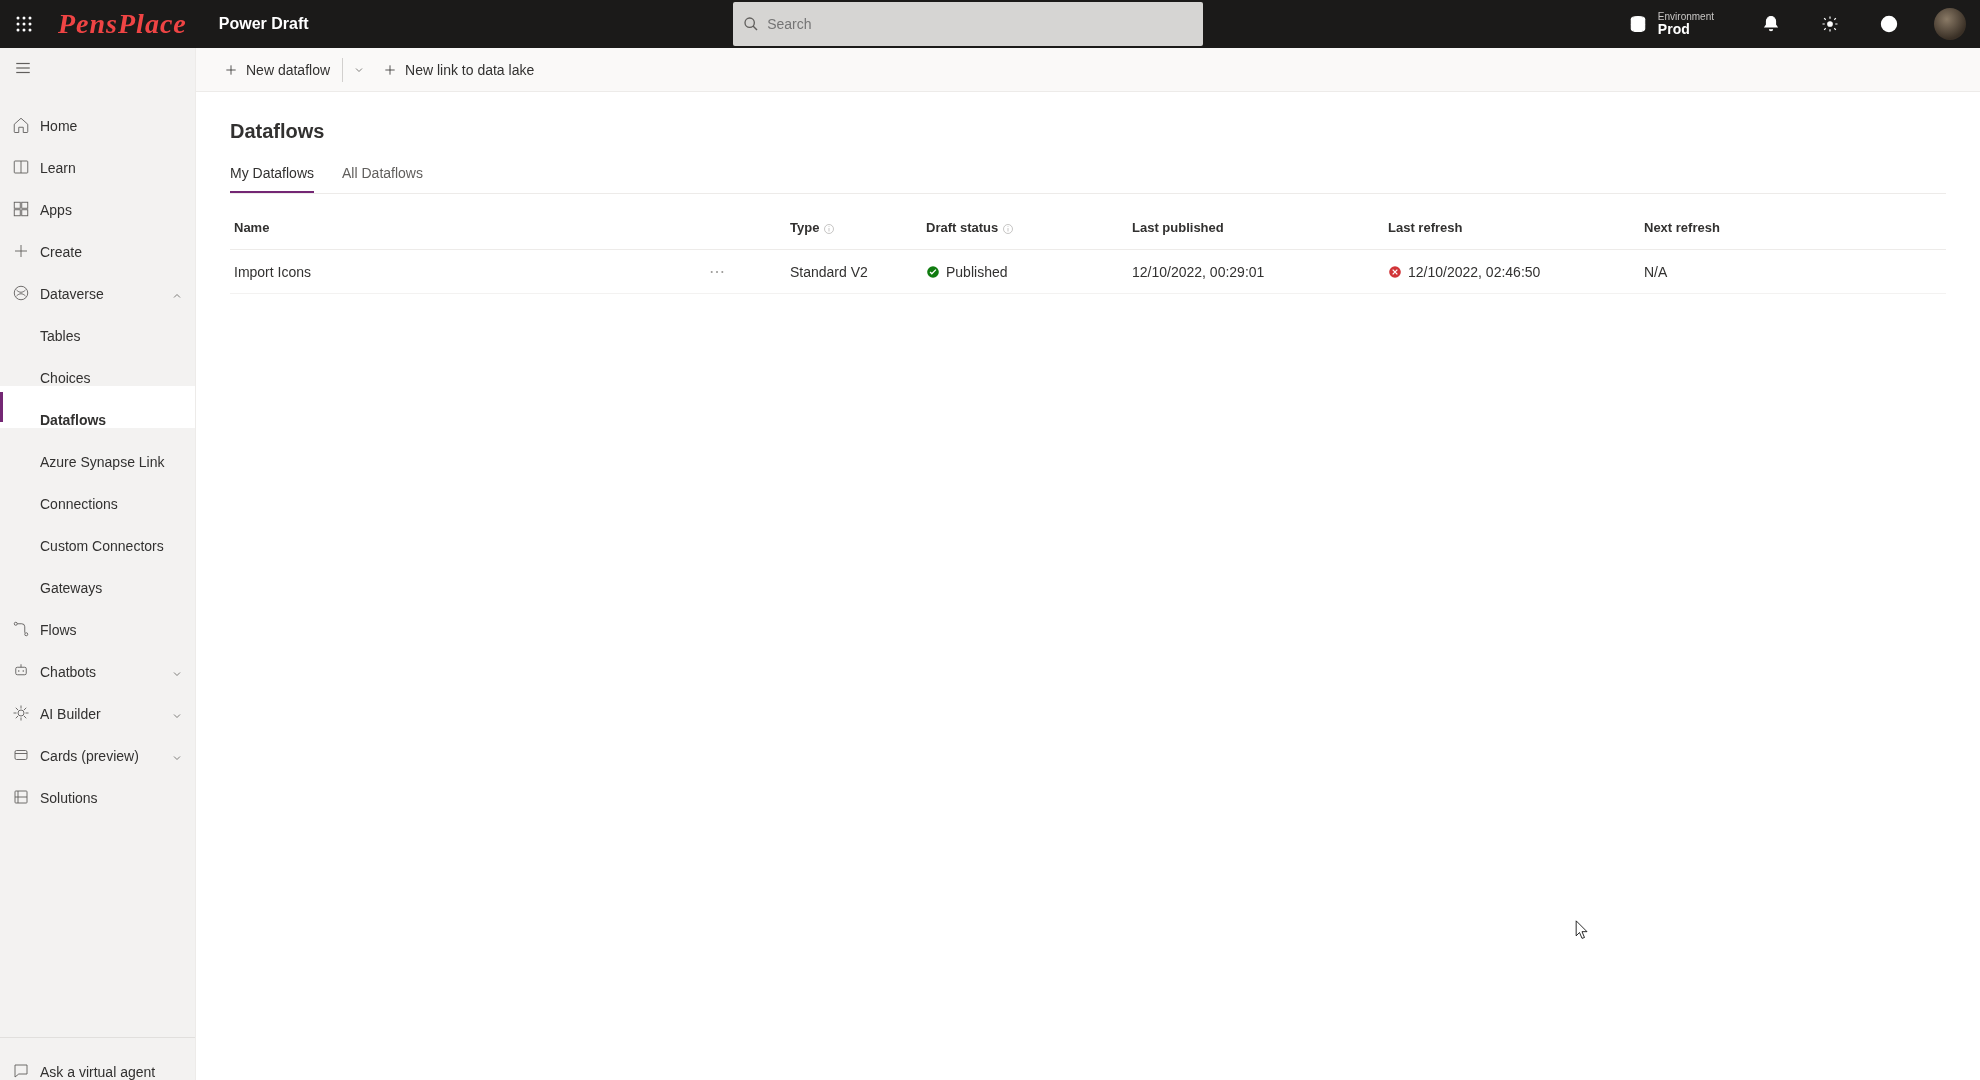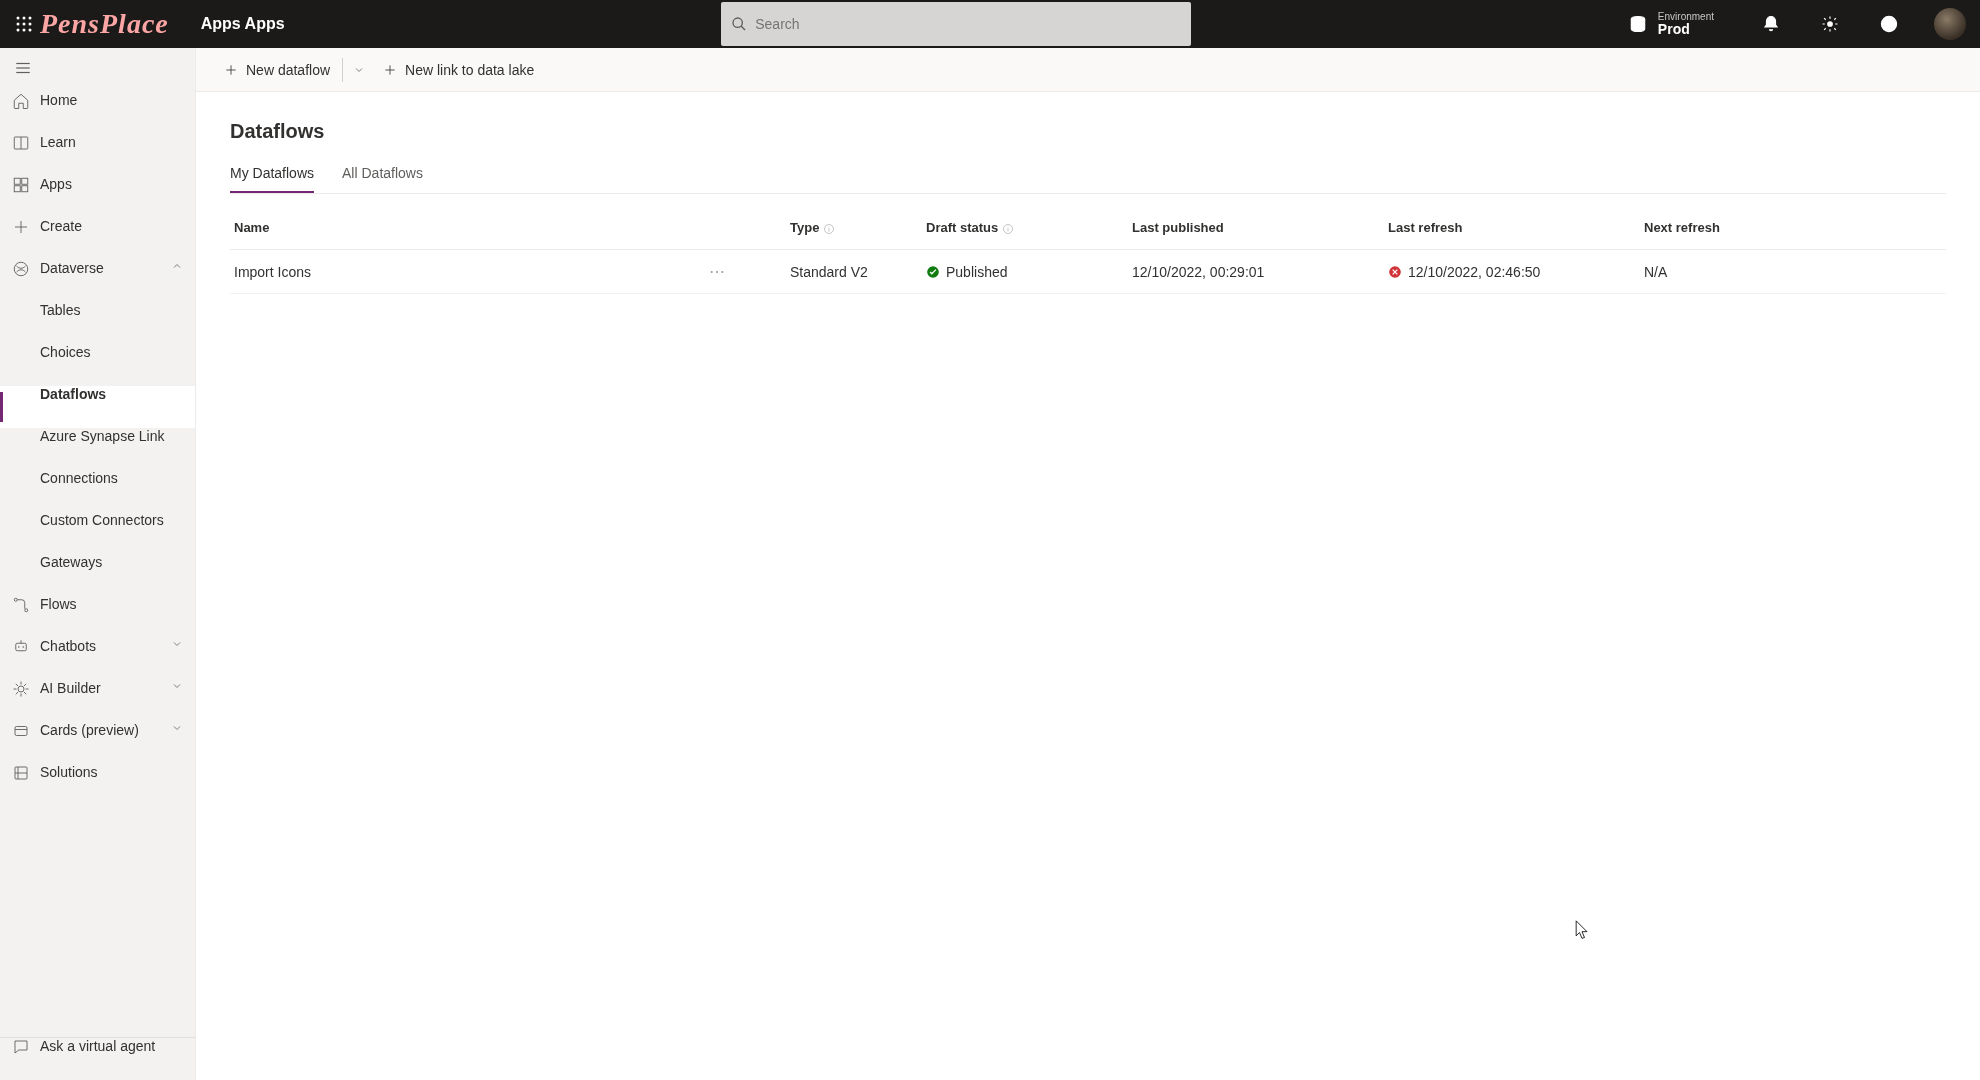--- a/index.html
+++ b/index.html
@@ -2,21 +2,21 @@
 <html><head>
 <meta charset="utf-8">
 <style>
 * { margin: 0; padding: 0; box-sizing: border-box; font-family: "Segoe UI", Arial, sans-serif; }
 html, body { width: 1980px; height: 1080px; overflow: hidden; background: #faf9f8; color: #323130; }
 
 
 .suite-header { height: 48px; background: #1b1a19; display: flex; align-items: center; padding: 0 8px; color: #fff; }
 .waffle { width: 32px; height: 32px; display: flex; align-items: center; justify-content: center; cursor: pointer; }
 .waffle svg { width: 18px; height: 18px; fill: #fff; }
-.logo { font-family: "Brush Script MT", cursive; font-style: italic; font-weight: bold; font-size: 28px; color: #fca5a5; letter-spacing: 1px; }
+.logo { margin-left: 18px; font-family: "Brush Script MT", cursive; font-style: italic; font-weight: bold; font-size: 28px; color: #ef4444; letter-spacing: 1px; }
 .app-name { margin-left: 32px; font-size: 16px; font-weight: 600; }
 .search-wrap { margin-left: auto; margin-right: auto; }
 .search-box { width: 470px; height: 44px; background: #d6d5d3; border: none; border-radius: 2px; display: flex; align-items: center; padding: 0 10px; }
 .search-box svg { width: 16px; height: 16px; fill: #605e5c; margin-right: 8px; }
 .search-box input { flex: 1; border: none; background: transparent; font-size: 14px; color: #323130; outline: none; }
 .header-right { display: flex; align-items: center; gap: 19px; }
 .env { display: flex; align-items: center; gap: 10px; margin-right: 18px; cursor: pointer; }
 .env-icon { width: 20px; height: 20px; fill: #fff; }
 .env-text { display: flex; flex-direction: column; line-height: 1.1; }
 .env-label { font-size: 10px; color: #c8c6c4; }
@@ -26,21 +26,21 @@
 .avatar { width: 32px; height: 32px; border-radius: 50%; background: radial-gradient(circle at 40% 35%, #8a7a66 0%, #3a3026 70%); margin: 0 6px; cursor: pointer; }
 
 
 .shell { display: flex; height: calc(100% - 48px); }
 
 
 .sidebar { width: 196px; background: #f3f2f1; display: flex; flex-direction: column; border-right: 1px solid #edebe9; }
 .hamburger { height: 40px; display: flex; align-items: center; padding-left: 14px; cursor: pointer; }
 .hamburger svg { width: 18px; height: 18px; fill: #605e5c; }
 .nav { flex: 1; overflow-y: auto; padding-top: 4px; }
-.nav-item, .sub-item { height: 42px; display: flex; align-items: flex-start; padding-left: 12px; font-size: 14px; cursor: pointer; position: relative; }
+.nav-item, .sub-item { height: 42px; display: flex; align-items: flex-end; padding-left: 12px; font-size: 14px; cursor: pointer; position: relative; }
 .nav-item svg { width: 18px; height: 18px; fill: none; stroke: #605e5c; stroke-width: 1.2; margin-right: 10px; }
 .nav-item .chev { margin-left: auto; margin-right: 12px; width: 12px; height: 12px; fill: #605e5c; stroke: none; }
 .sub-item { padding-left: 40px; }
 .sub-item.active { background: #fff; font-weight: 600; }
 .sub-item.active::before { content: ""; position: absolute; left: 0; top: 6px; bottom: 6px; width: 3px; background: #742774; }
 .nav-footer { border-top: 1px solid #e1dfdd; }
 .nav-footer .nav-item svg { stroke: #605e5c; }
 
 
 .main { flex: 1; display: flex; flex-direction: column; background: #fff; }
@@ -85,21 +85,21 @@
         <circle cx="20" cy="4" r="2"></circle>
         <circle cx="4" cy="12" r="2"></circle>
         <circle cx="12" cy="12" r="2"></circle>
         <circle cx="20" cy="12" r="2"></circle>
         <circle cx="4" cy="20" r="2"></circle>
         <circle cx="12" cy="20" r="2"></circle>
         <circle cx="20" cy="20" r="2"></circle>
       </svg>
   </div>
   <div class="logo">PensPlace</div>
-  <div class="app-name">Apps Apps</div>
+  <div class="app-name">Power Draft</div>
 
   <div class="search-wrap">
     <div class="search-box">
       <svg viewBox="0 0 24 24">
           <circle cx="10" cy="10" r="7" fill="none" stroke="#605e5c" stroke-width="2"></circle>
           <line x1="15" y1="15" x2="21" y2="21" stroke="#605e5c" stroke-width="2"></line>
         </svg>
       <input placeholder="Search" style="">
     </div>
   </div>

